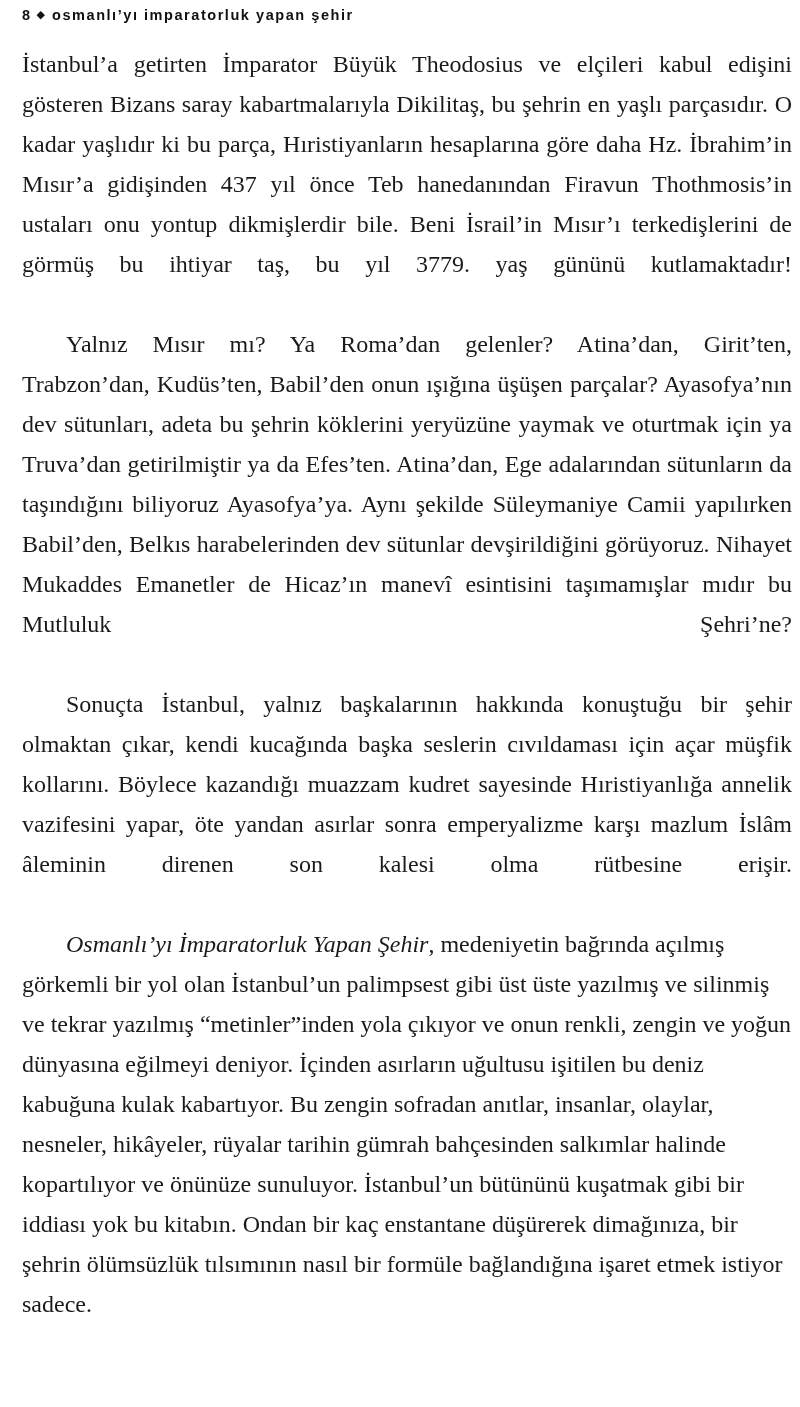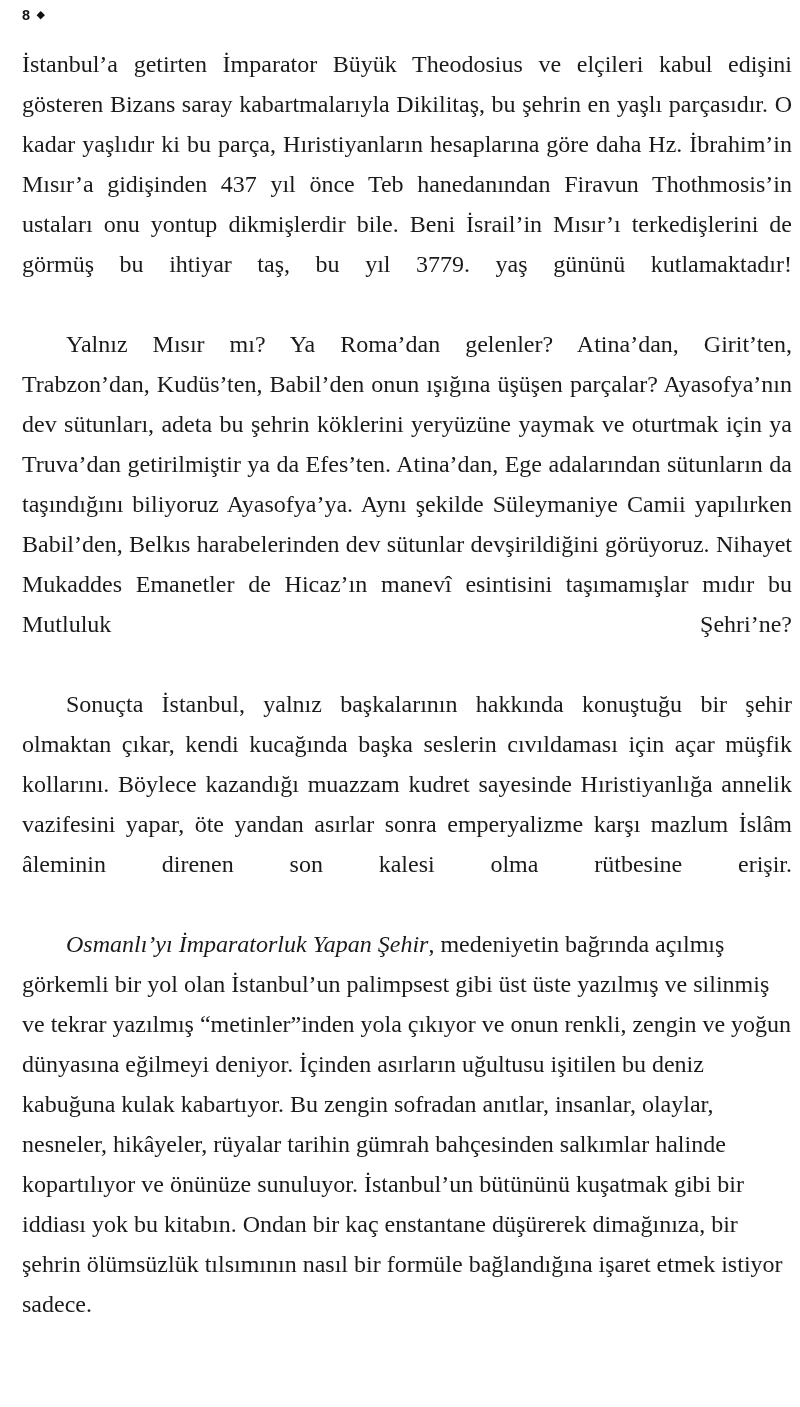--- a/index.html
+++ b/index.html
@@ -86,20 +86,21 @@
   }
 </style>
 </head>
 <body>
 
 <div class="page">
 
   <div class="running-head">
     <span class="folio">8</span>
     <span class="diamond-sep">◆</span>
+    <span class="head-title">osmanlı’yı imparatorluk yapan şehir</span>
   </div>
 
   <div class="body-col">
 
     <p class="para first">İstanbul’a getirten İmparator Büyük Theodosius ve elçileri kabul edişini gösteren Bizans saray kabartmalarıyla Dikilitaş, bu şehrin en yaşlı parçasıdır. O kadar yaşlıdır ki bu parça, Hıristiyanların hesaplarına göre daha Hz. İbrahim’in Mısır’a gidişinden 437 yıl önce Teb hanedanından Firavun Thothmosis’in ustaları onu yontup dikmişlerdir bile. Beni İsrail’in Mısır’ı terkedişlerini de görmüş bu ihtiyar taş, bu yıl 3779. yaş gününü kutlamaktadır!</p>
 
     <p class="para">Yalnız Mısır mı? Ya Roma’dan gelenler? Atina’dan, Girit’ten, Trabzon’dan, Kudüs’ten, Babil’den onun ışığına üşüşen parçalar? Ayasofya’nın dev sütunları, adeta bu şehrin köklerini yeryüzüne yaymak ve oturtmak için ya Truva’dan getirilmiştir ya da Efes’ten. Atina’dan, Ege adalarından sütunların da taşındığını biliyoruz Ayasofya’ya. Aynı şekilde Süleymaniye Camii yapılırken Babil’den, Belkıs harabelerinden  dev sütunlar devşirildiğini görüyoruz. Nihayet Mukaddes Emanetler de Hicaz’ın manevî esintisini taşımamışlar mıdır bu Mutluluk Şehri’ne?</p>
 
     <p class="para">Sonuçta İstanbul, yalnız başkalarının hakkında konuştuğu bir şehir olmaktan çıkar, kendi kucağında başka seslerin cıvıldaması için açar müşfik kollarını. Böylece kazandığı muazzam kudret sayesinde Hıristiyanlığa annelik vazifesini yapar, öte yandan asırlar sonra emperyalizme karşı mazlum İslâm âleminin direnen son kalesi olma rütbesine erişir.</p>
 

